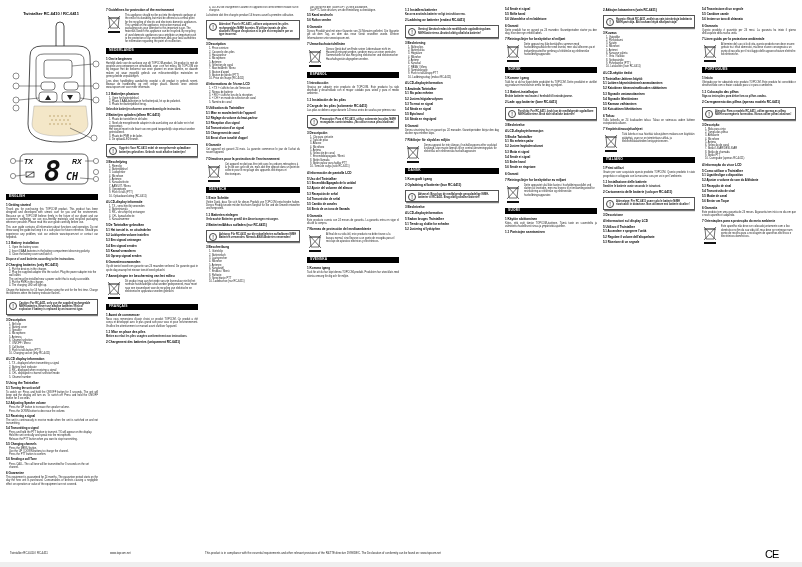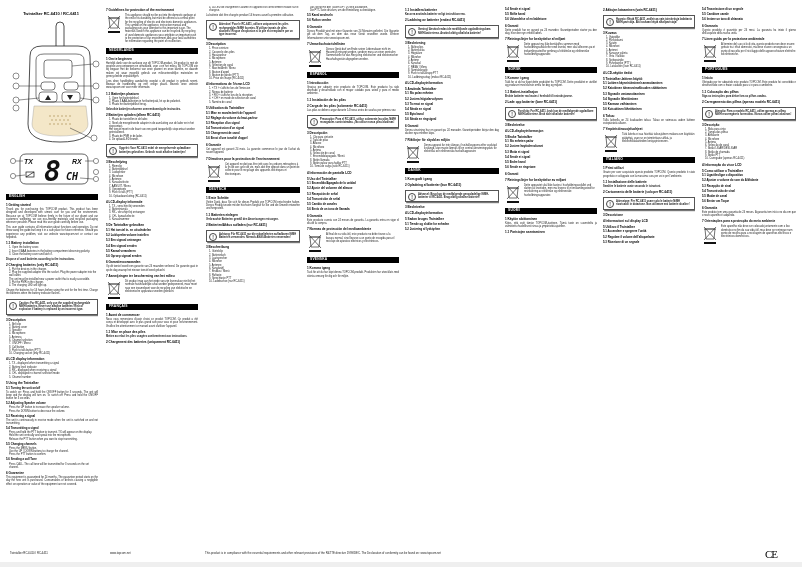--- a/index.html
+++ b/index.html
@@ -16,21 +16,21 @@
   .warn { border: 0.6px solid #555; padding: 2px 2px 2px 12px; position: relative; margin: 3px 0; font-weight: bold; box-shadow: 1.2px 1.2px 0 #777; }
   .warn .warn-icon { position: absolute; left: 2px; top: 2px; width: 8px; height: 8px; border: 0.6px solid #444; border-radius: 50%; font-size: 5px; line-height: 7px; text-align: center; color: #444; }
   .weee { display: flex; gap: 3px; margin: 2px 0 2px 0; }
   .weee .bin { flex: 0 0 16px; height: 20px; position: relative; }
   .weee .bin svg { width: 16px; height: 20px; }
   .weee .txt { flex: 1; }
   .title-main { position: absolute; left: 16px; top: 11px; width: 70px; font-size: 4px; font-weight: bold; text-align: center; color: #000; }
   .device { position: absolute; left: 8px; top: 16px; width: 92px; height: 130px; }
   .lcd { position: absolute; left: 8px; top: 150px; width: 92px; height: 36px; }
   .footer { position: absolute; top: 551px; font-size: 2.8px; color: #222; }
-  .ce { position: absolute; left: 765px; top: 548px; font-size: 11px; font-family: Liberation Serif, serif; color: #000; letter-spacing: -1px; }
+  .ce { position: absolute; left: 765px; top: 548px; font-size: 11px; font-family: Liberation Sans, sans-serif; color: #000; letter-spacing: -1px; }
   .bottom-strip { position: absolute; left: 0; top: 562px; width: 802px; height: 5px; background: #efefef; }
 </style>
 </head>
 <body>
 
 <div class="page">
 
   <div class="title-main">Twintalker RC-6410 / RC-6411</div>
 
   <svg class="device" viewBox="0 0 92 130">

